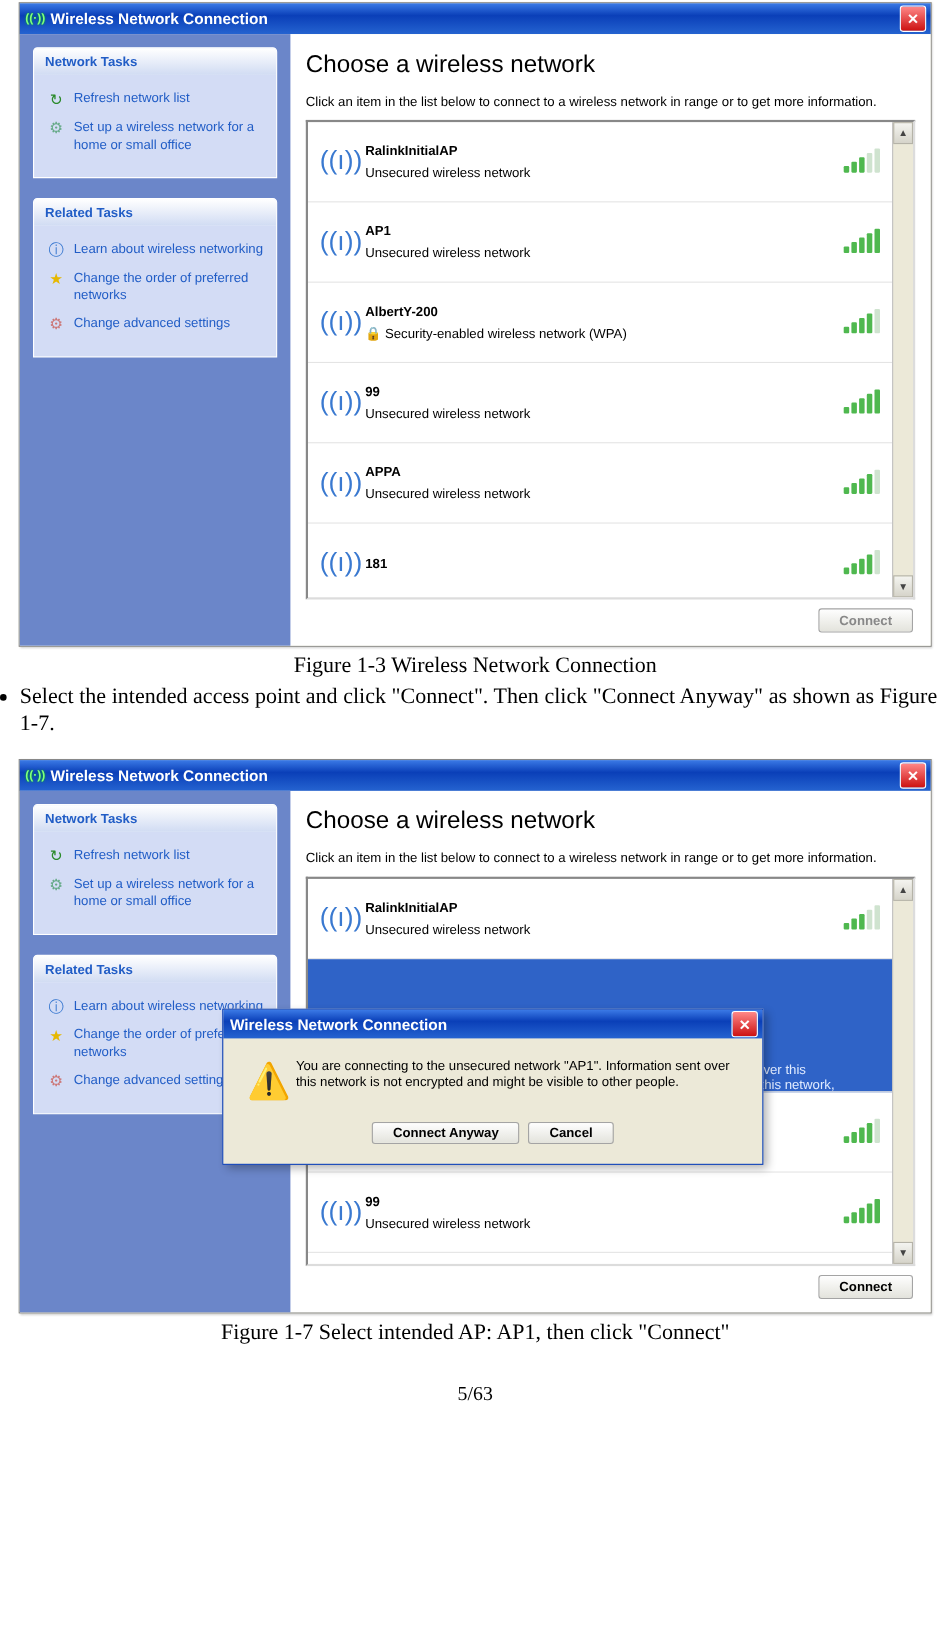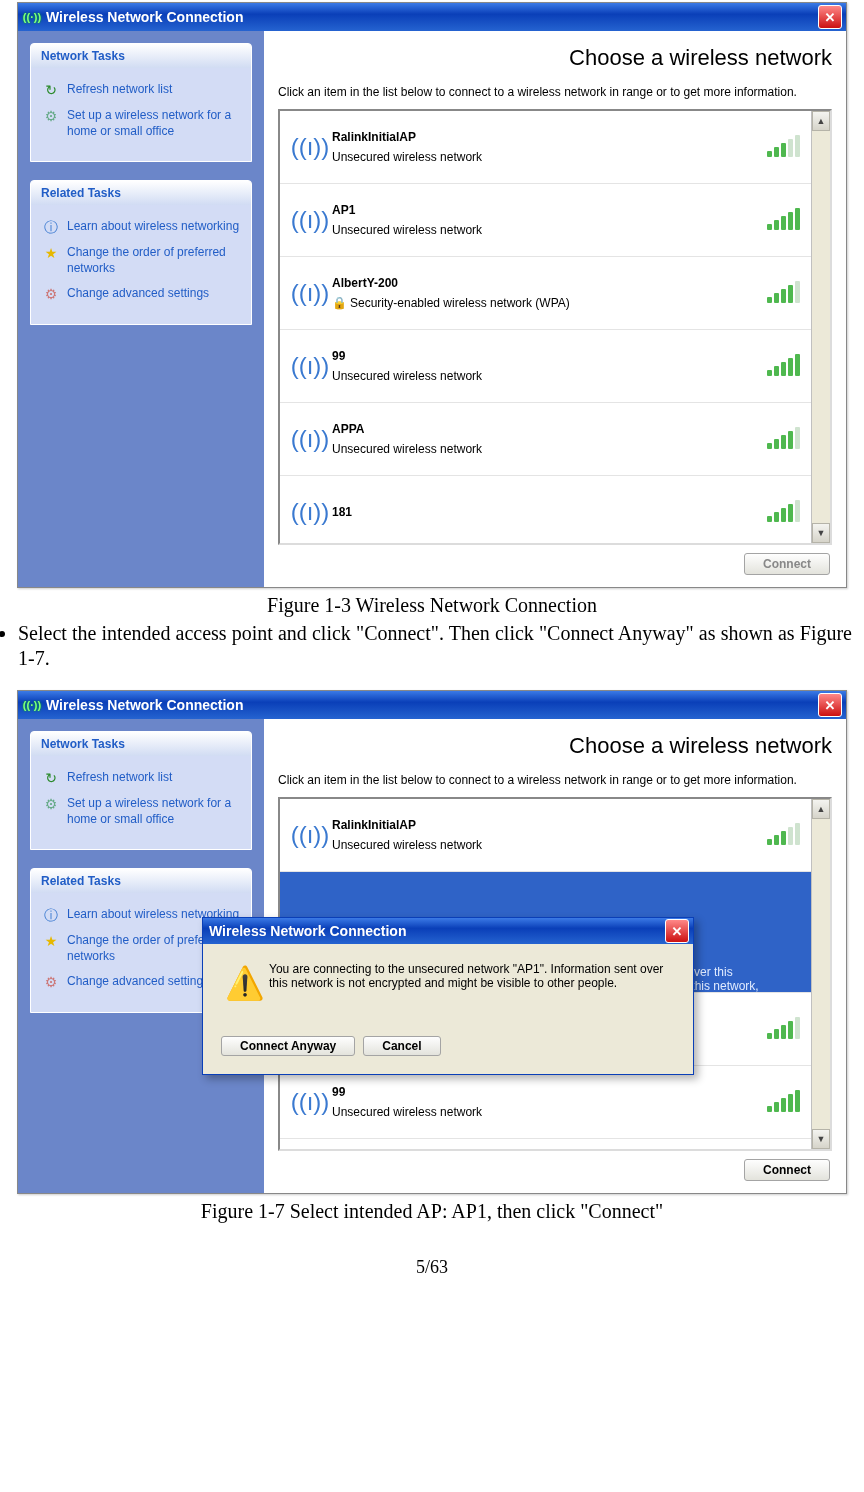--- a/index.html
+++ b/index.html
@@ -93,21 +93,20 @@
     padding: 8px 14px 10px 14px;
     font-family: Tahoma, sans-serif;
     font-size: 12px;
     color: #000;
     position: relative;
   }
   .main h1 {
     font-size: 22px;
     font-weight: normal;
     margin: 6px 0 14px 0;
-    text-align: right;
   }
   .instr {
     font-size: 12px;
     margin-bottom: 10px;
   }
   .listwrap {
     border: 2px inset #dcdcdc;
     background: #fff;
     position: relative;
   }
@@ -210,21 +209,21 @@
   .dialog-body {
     padding: 18px;
   }
   .dlg-row { display:flex; align-items:flex-start; }
   .dlg-row .warn {
     width: 48px; height: 42px;
     display:flex;align-items:center;justify-content:center;
     font-size: 32px;
   }
   .dlg-btns {
-    display:flex;gap:8px;margin-top:32px;
+    display:flex;justify-content:center;gap:8px;margin-top:16px;
   }
   .dlg-btns .xpbtn { padding: 2px 18px; color:#000; }
 
   .caption {
     text-align: center;
     font-size: 20px;
     margin: 6px 0 4px 0;
   }
   ul.bullet { margin: 0 0 19px 0; padding: 0 12px 0 18px; }
   ul.bullet li { text-align: justify; font-size: 20px; line-height: 1.25; }

